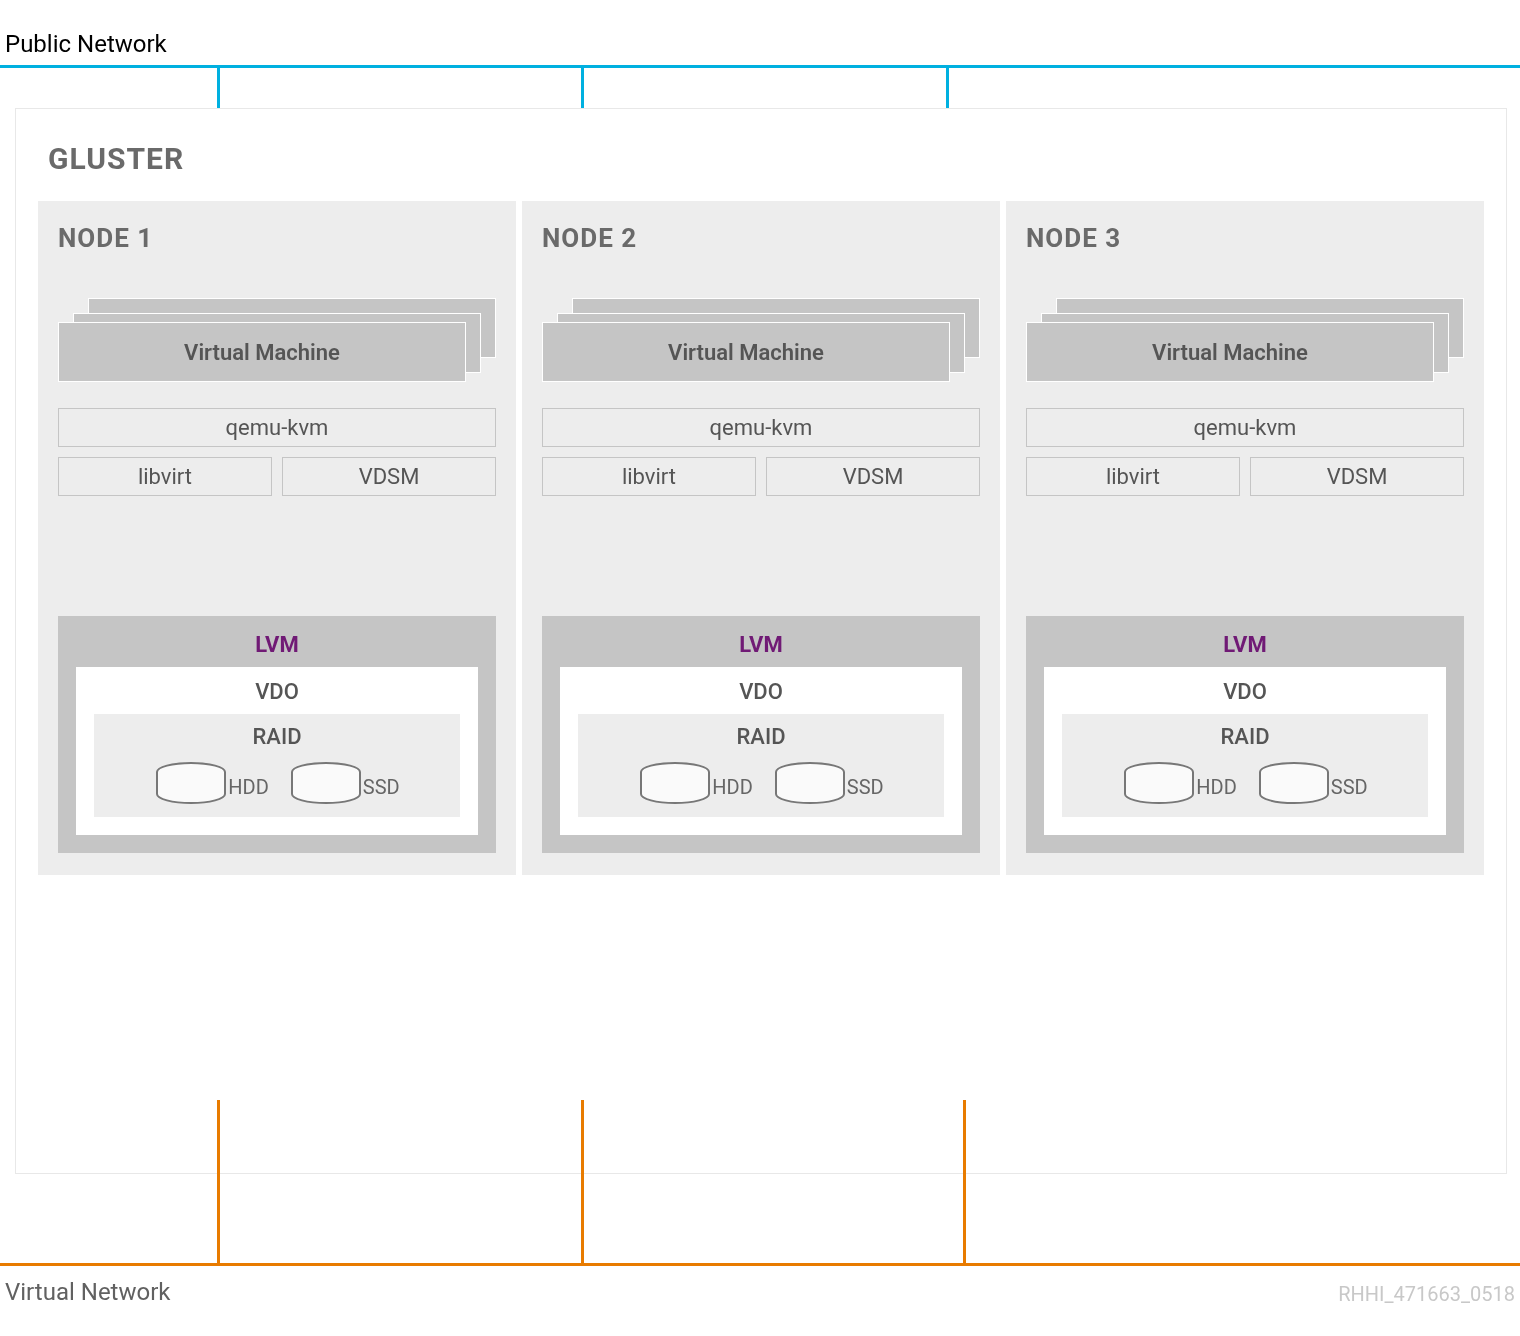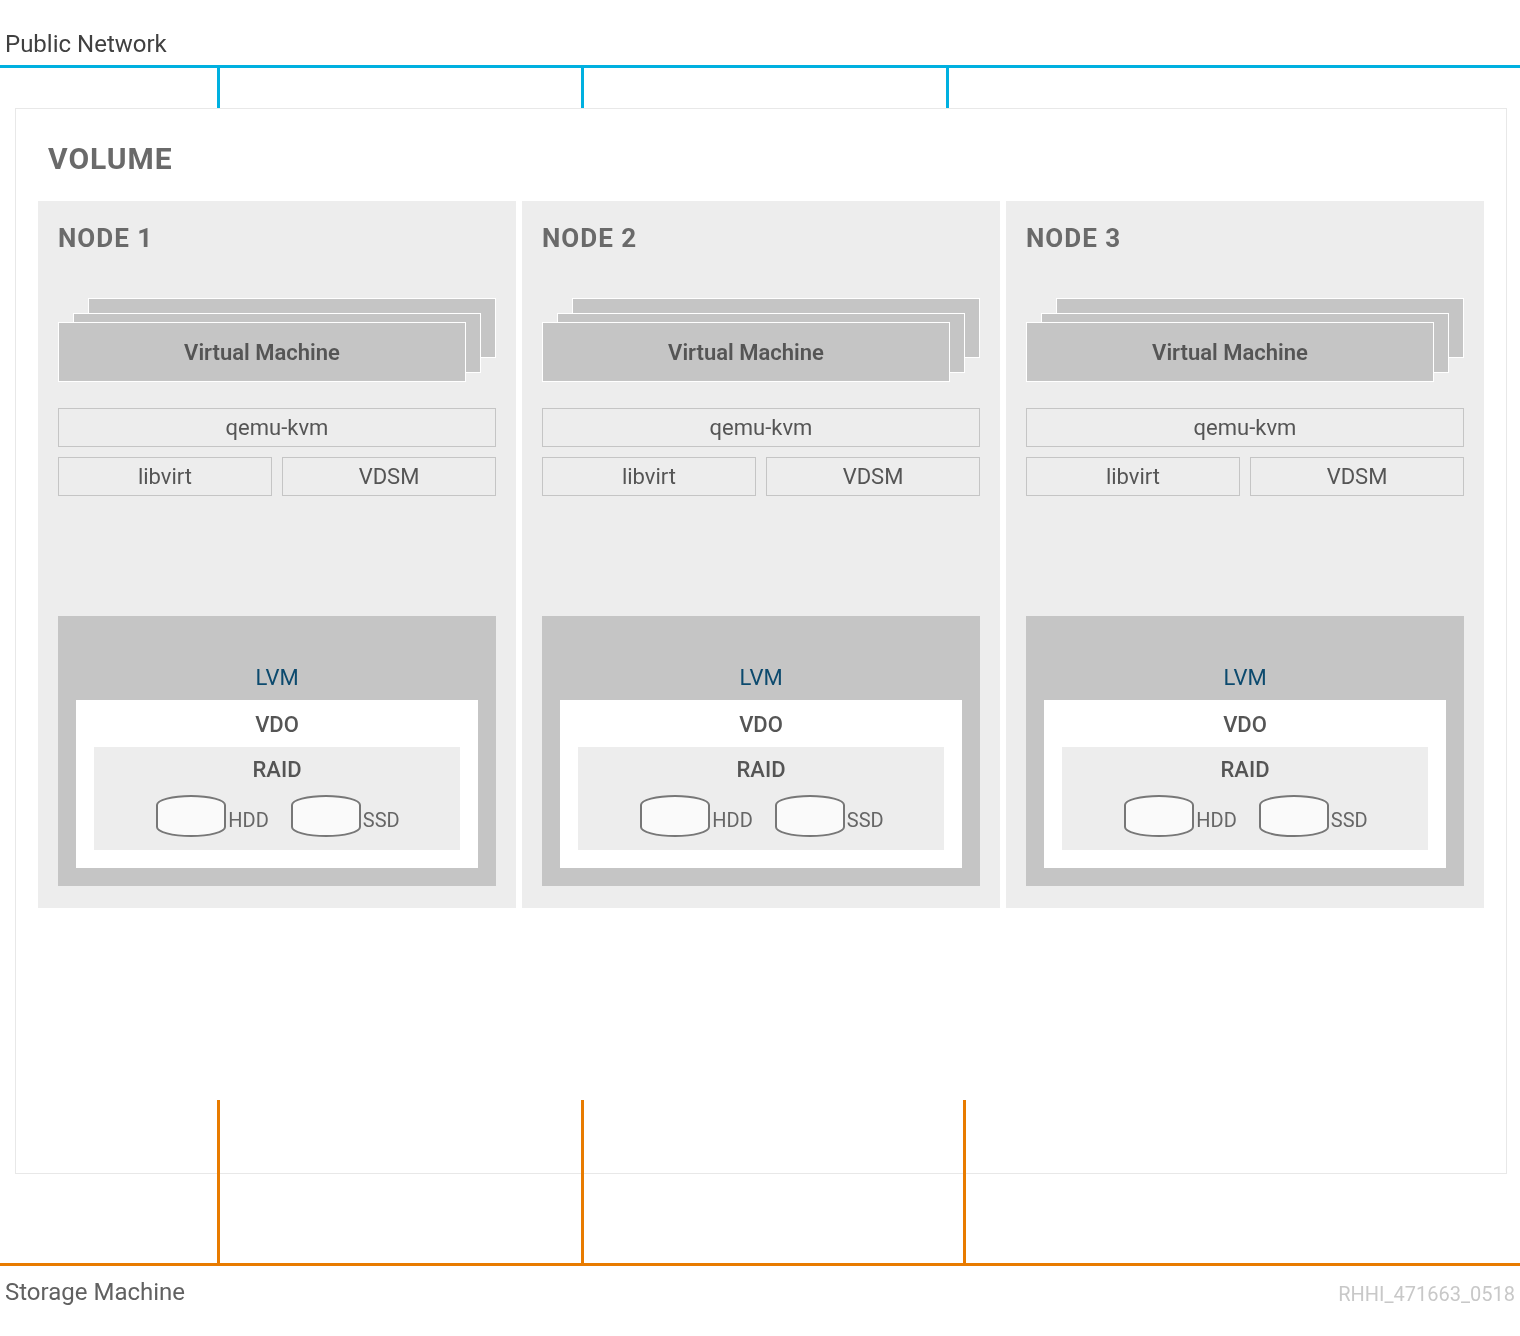--- a/index.html
+++ b/index.html
@@ -9,21 +9,21 @@
     width: 1520px;
     height: 1336px;
     position: relative;
     color: #4a4a4a;
   }
   .label-top {
     position: absolute;
     top: 30px;
     left: 5px;
     font-size: 24px;
-    color: #404040;
+    color: #000000;
   }
   .label-bottom {
     position: absolute;
     bottom: 30px;
     left: 5px;
     font-size: 24px;
     color: #616161;
   }
   .doc-id {
     position: absolute;
@@ -162,24 +162,23 @@
     line-height: 1.3;
   }
   .lvm {
     flex: 1;
     background: #c5c5c5;
     padding: 10px 18px 18px 18px;
     text-align: center;
   }
   .lvm > .lbl {
     font-size: 22px;
-    color: #0c4a6e;
+    color: #701a75;
     padding: 6px 0 10px 0;
-    font-weight: 400;
-    margin-top: 33px;
+    font-weight: 700;
   }
   .vdo {
     background: #fff;
     padding: 8px 18px 18px 18px;
   }
   .vdo > .lbl {
     font-size: 22px;
     color: #555;
     padding: 4px 0 10px 0;
     font-weight: 500;
@@ -215,21 +214,21 @@
 <body>
 
 <div class="label-top">Public Network</div>
 <div class="public-line"></div>
 
 <div class="vblue n1"></div>
 <div class="vblue n2"></div>
 <div class="vblue n3"></div>
 
 <div class="cluster">
-  <div class="cluster-title">VOLUME</div>
+  <div class="cluster-title">GLUSTER</div>
 
   <div class="nodes">
 
     <div class="node">
       <div class="node-title">NODE 1</div>
       <div class="vm-stack">
         <div class="vm-card c3"></div>
         <div class="vm-card c2"></div>
         <div class="vm-card c1">Virtual Machine</div>
       </div>
@@ -360,14 +359,14 @@
 
   </div>
 
 </div>
 
 <div class="vorange n1" style="top:1100px; height:166px;"></div>
 <div class="vorange n2" style="top:1100px; height:166px;"></div>
 <div class="vorange n3" style="top:1100px; height:166px;"></div>
 
 <div class="storage-line"></div>
-<div class="label-bottom">Storage Machine</div>
+<div class="label-bottom">Virtual Network</div>
 <div class="doc-id">RHHI_471663_0518</div>
 
 </body></html>

